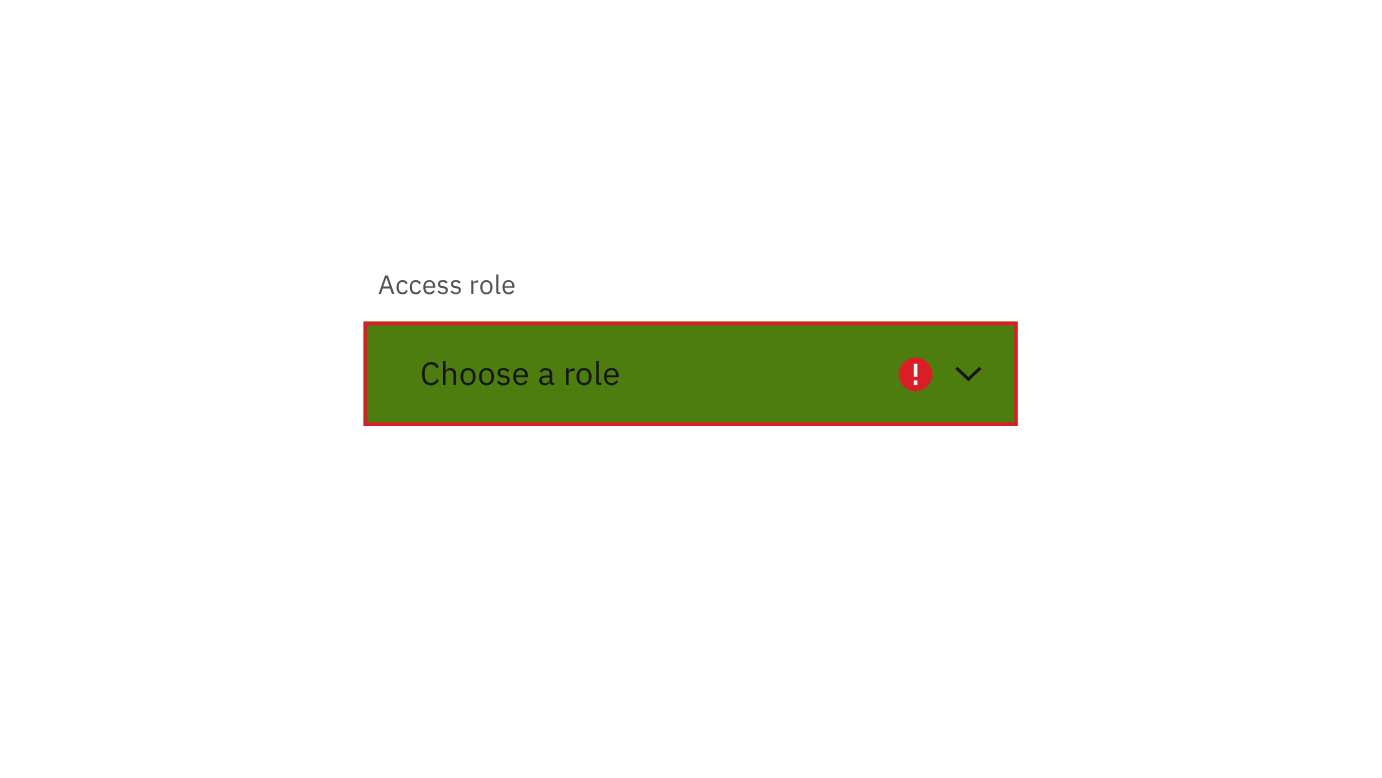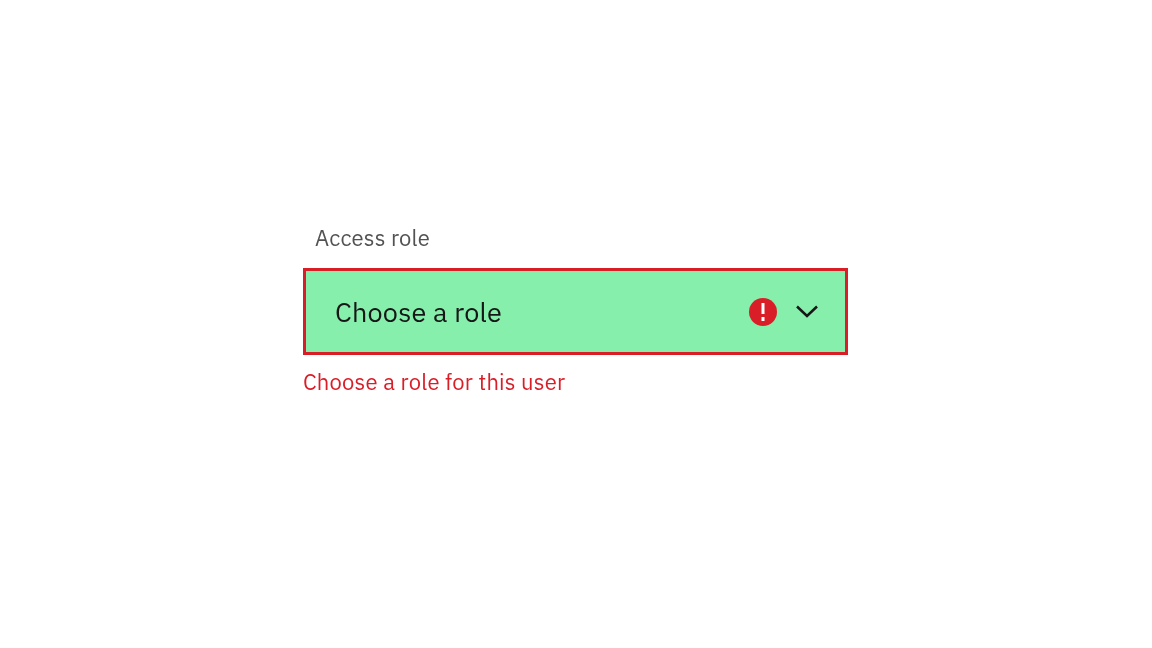--- a/index.html
+++ b/index.html
@@ -25,26 +25,26 @@
       font-weight: 400;
       color: #525252;
       margin-bottom: 16px;
       letter-spacing: 0.2px;
       margin-left: 12px;
     }
     .select-wrapper {
       position: relative;
       width: 100%;
       height: 87px;
-      background: #86efac;
+      background: #4d7c0f;
       border: 3px solid #da1e28;
       display: flex;
       align-items: center;
       justify-content: space-between;
-      padding-left: 29px;
+      padding-left: 44px;
       padding-right: 24px;
       cursor: pointer;
     }
     .select-text {
       font-size: 27px;
       font-weight: 400;
       color: #161616;
       letter-spacing: 0.2px;
     }
     .select-icons {
@@ -100,14 +100,13 @@
           <rect x="1.5" y="14" width="3" height="4" fill="#ffffff"></rect>
         </svg>
       </div>
       <div class="chevron">
         <svg viewBox="0 0 22 13" xmlns="http://www.w3.org/2000/svg">
           <polyline points="1,1.5 11,11 21,1.5" fill="none" stroke="#161616" stroke-width="2.5"></polyline>
         </svg>
       </div>
     </div>
   </div>
-  <div class="helper-text">Choose a role for this user</div>
 </div>
 
 </body></html>

